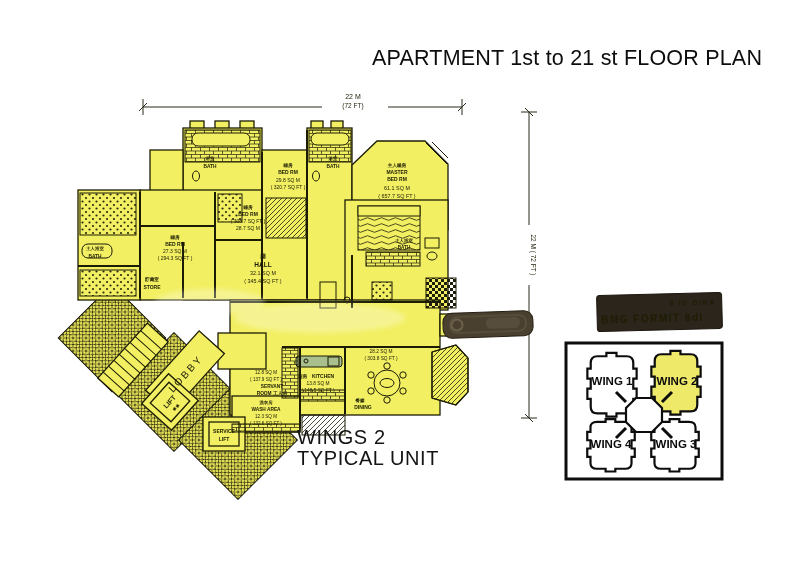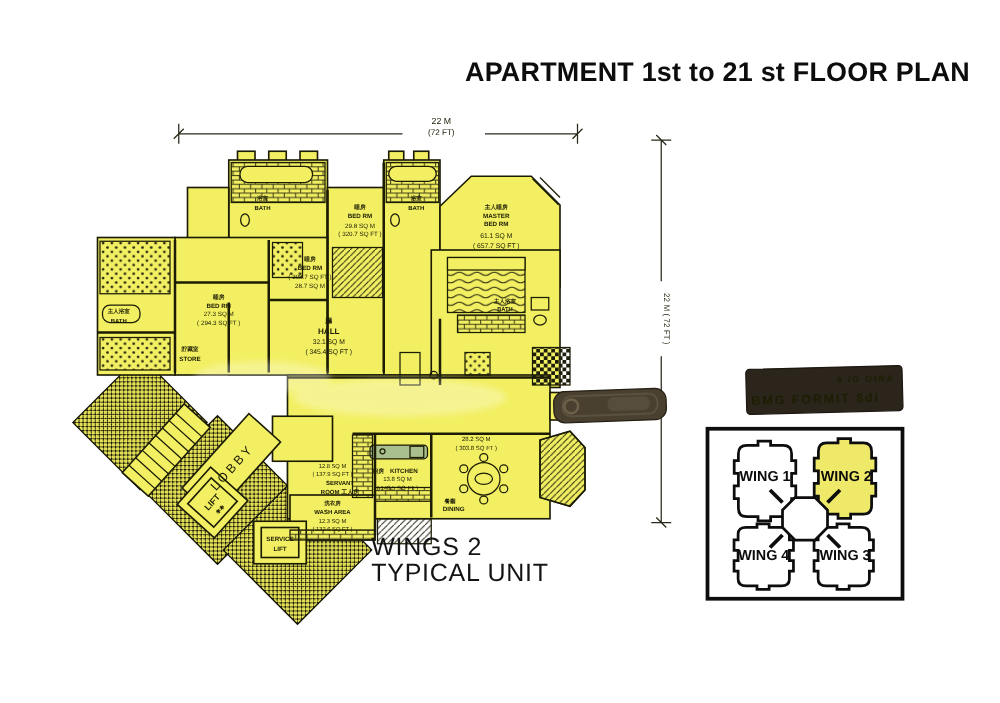--- a/index.html
+++ b/index.html
@@ -1,20 +1,20 @@
 <!DOCTYPE html>
 <html><head>
 <meta charset="utf-8">
 <style>
   html,body{margin:0;padding:0;background:#fff;}
   .stage{position:relative;width:800px;height:562px;background:#fff;overflow:hidden;
          font-family:"Liberation Sans",sans-serif;}
   .stage svg{position:absolute;left:0;top:0;}
   .page-title{position:absolute;left:372px;top:46px;width:420px;
-    font-size:21.5px;font-weight:700;color:#0d0d0d;letter-spacing:.2px;}
+    font-size:21.5px;font-weight:400;color:#0d0d0d;letter-spacing:.2px;}
   .t{font-family:"Liberation Sans",sans-serif;fill:#1c1c05;}
   .tb{font-weight:700;}
   .tc{text-anchor:middle;}
   .cap{font-size:20px;fill:#141414;letter-spacing:.6px;}
   .wing{font-size:11.5px;font-weight:700;fill:#0c0c0c;text-anchor:middle;}
   .stamp-t{font-weight:700;letter-spacing:1.5px;}
 </style>
 </head>
 <body>
 

